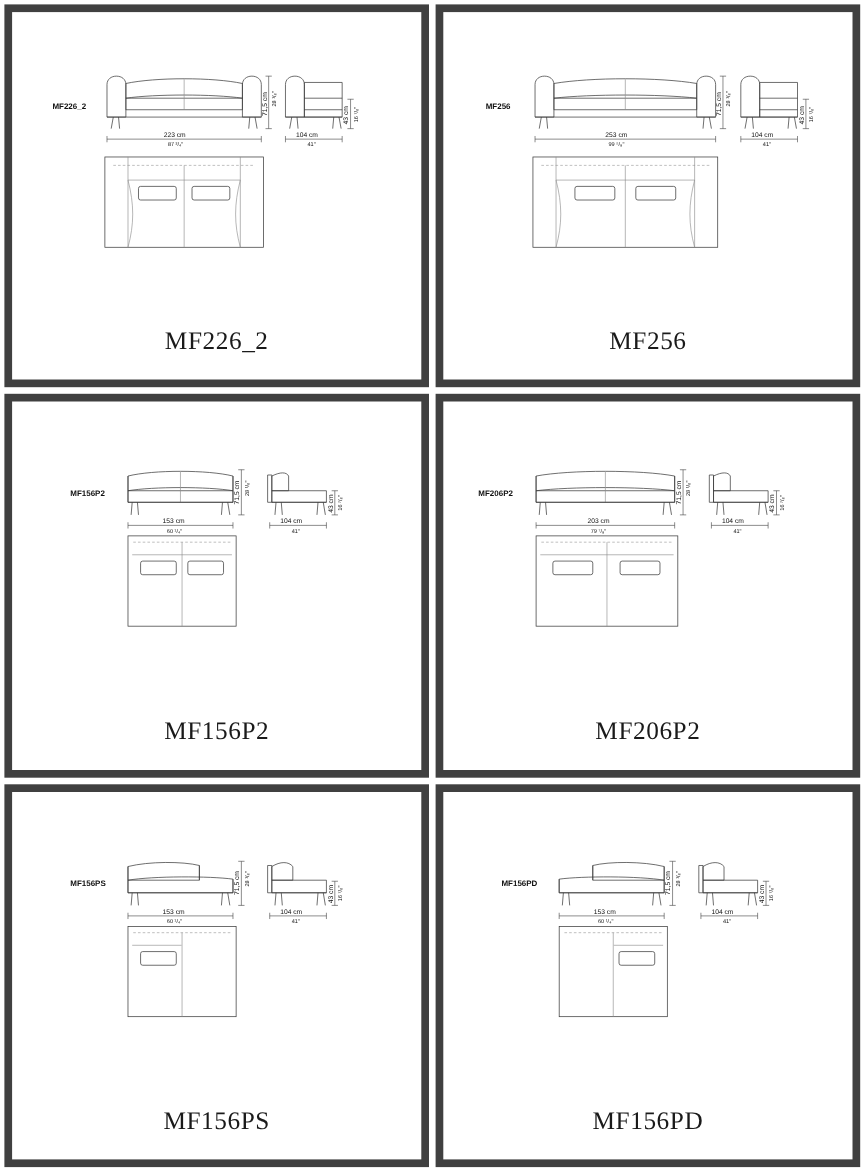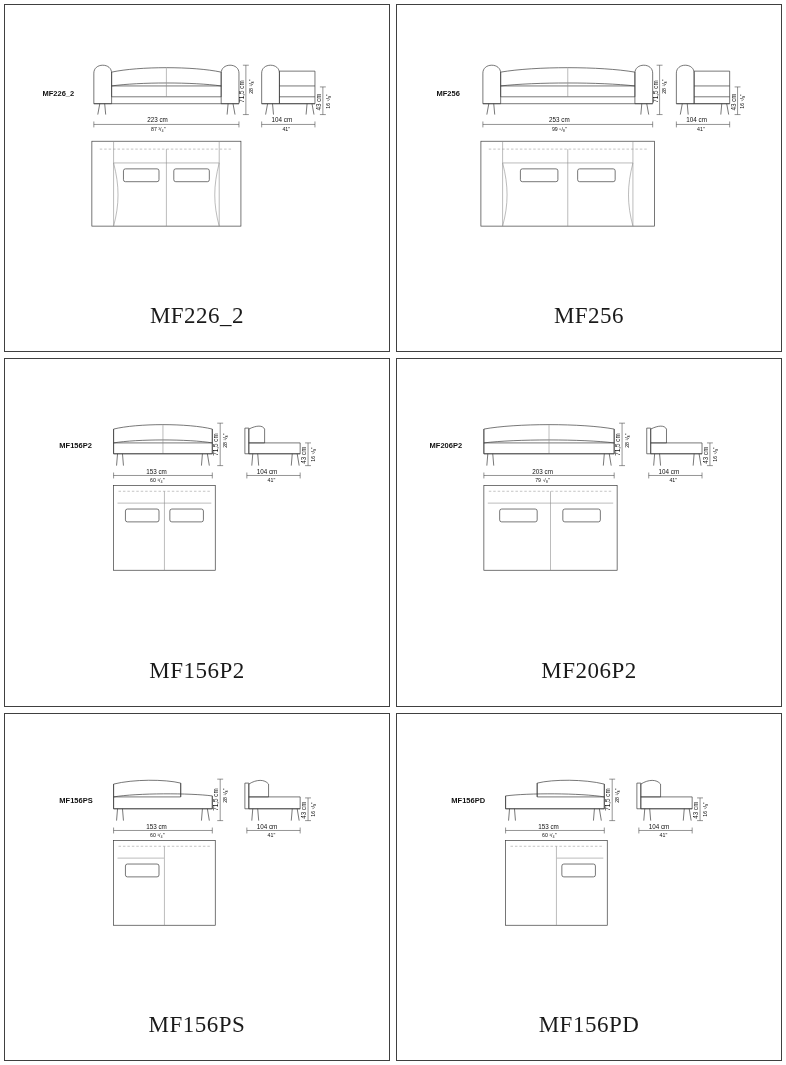--- a/index.html
+++ b/index.html
@@ -19,21 +19,21 @@
     height: 1065px;
     display: grid;
     grid-template-columns: 1fr 1fr;
     grid-template-rows: 1fr 1fr 1fr;
     gap: 6px 6px;
     padding: 4px;
     box-sizing: border-box;
     background: #ffffff;
   }
   .cell {
-    border: 1px solid #404040;
+    border: 7px solid #404040;
     background: #ffffff;
     position: relative;
     box-sizing: border-box;
     overflow: hidden;
     display: flex;
     flex-direction: column;
   }
   .drawing-area {
     position: relative;
     flex: 1 1 auto;

